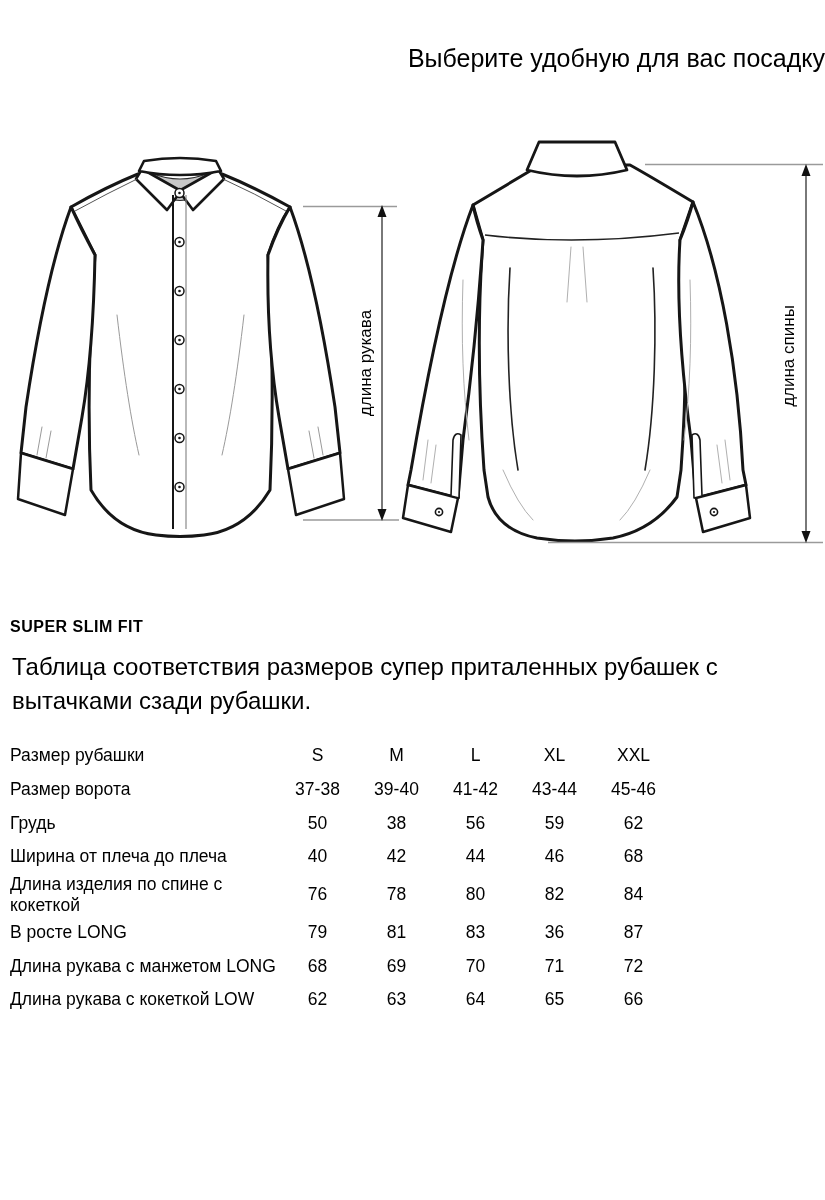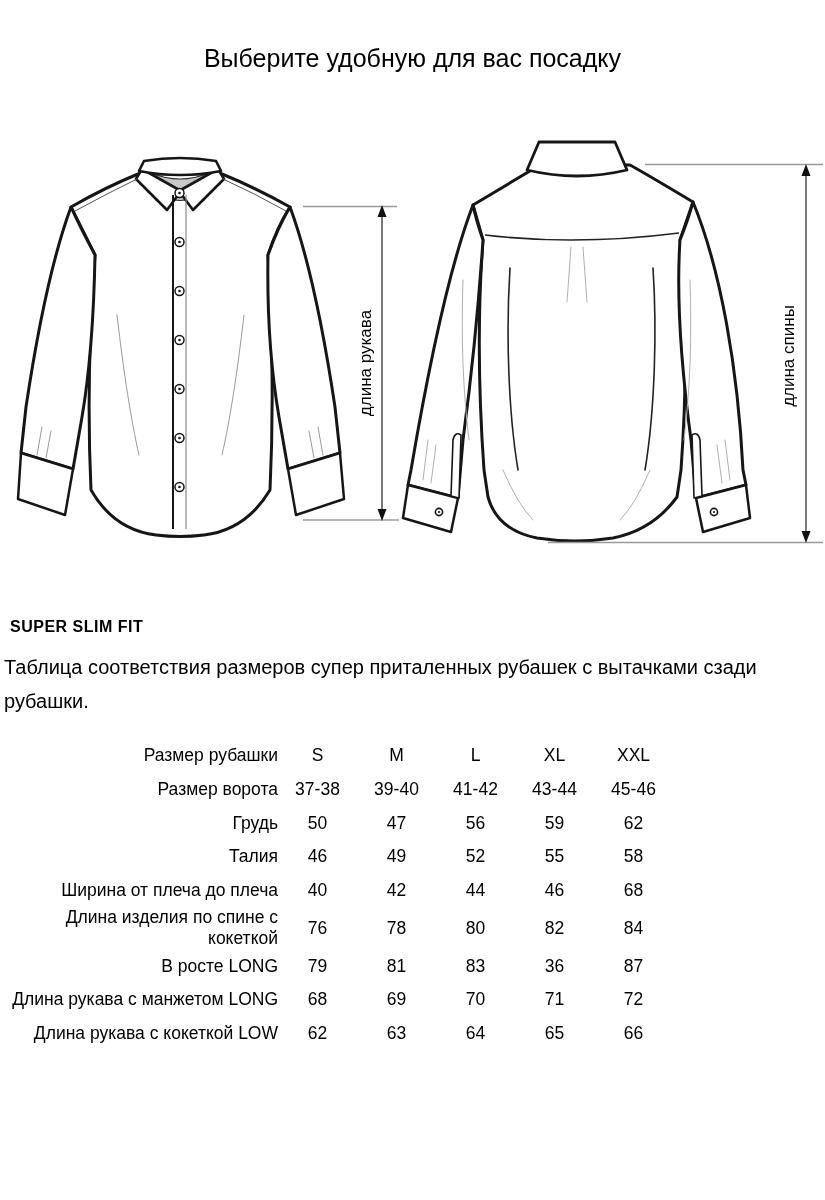--- a/index.html
+++ b/index.html
@@ -1,34 +1,34 @@
 <!DOCTYPE html>
 <html><head>
 <meta charset="utf-8">
 <style>
   html,body{margin:0;padding:0;}
   body{
     width:825px;height:1200px;position:relative;background:#ffffff;
     font-family:"Liberation Sans", sans-serif;color:#000;overflow:hidden;
   }
   .abs{position:absolute;}
-  #page-title{top:44px;left:0;width:825px;text-align:center;font-size:25px;font-weight:400;}
+  #page-title{top:44px;left:0;width:825px;text-align:right;font-size:25px;font-weight:400;}
   svg{overflow:visible;display:block;}
   .vlabel{
     position:absolute;width:180px;height:22px;line-height:22px;text-align:center;
     font-size:17px;transform:rotate(-90deg);white-space:nowrap;
   }
   #sleeve-length-label{left:276px;top:352px;}
   #back-length-label{left:699px;top:345px;}
   #fit-heading{left:10px;top:618px;font-size:16px;font-weight:bold;letter-spacing:.5px;}
-  #fit-description{left:4px;top:650px;width:806px;font-size:20px;line-height:34px;}
+  #fit-description{left:12px;top:650px;width:806px;font-size:24px;line-height:34px;}
   #size-table-wrap{left:10px;top:739px;}
   table{border-collapse:collapse;}
   td{height:33.7px;padding:0;font-size:17.5px;vertical-align:middle;}
-  td.lbl{width:268px;text-align:right;}
+  td.lbl{width:268px;text-align:left;}
   td.val{width:79px;text-align:center;}
 </style>
 </head>
 <body>
 
 <div class="abs" id="page-title">Выберите удобную для вас посадку</div>
 
 <svg class="abs" style="left:18px;top:155px;" width="330" height="390" viewBox="0 0 330 390">
   <g stroke="#161616" stroke-width="3" fill="#ffffff" stroke-linejoin="round" stroke-linecap="round">
 
@@ -173,32 +173,24 @@
           <td class="lbl">Размер ворота</td>
           <td class="val">37-38</td>
           <td class="val">39-40</td>
           <td class="val">41-42</td>
           <td class="val">43-44</td>
           <td class="val">45-46</td>
         </tr>
         <tr>
           <td class="lbl">Грудь</td>
           <td class="val">50</td>
-          <td class="val">47</td>
+          <td class="val">38</td>
           <td class="val">56</td>
           <td class="val">59</td>
           <td class="val">62</td>
-        </tr>
-        <tr>
-          <td class="lbl">Талия</td>
-          <td class="val">46</td>
-          <td class="val">49</td>
-          <td class="val">52</td>
-          <td class="val">55</td>
-          <td class="val">58</td>
         </tr>
         <tr>
           <td class="lbl">Ширина от плеча до плеча</td>
           <td class="val">40</td>
           <td class="val">42</td>
           <td class="val">44</td>
           <td class="val">46</td>
           <td class="val">68</td>
         </tr>
         <tr>

